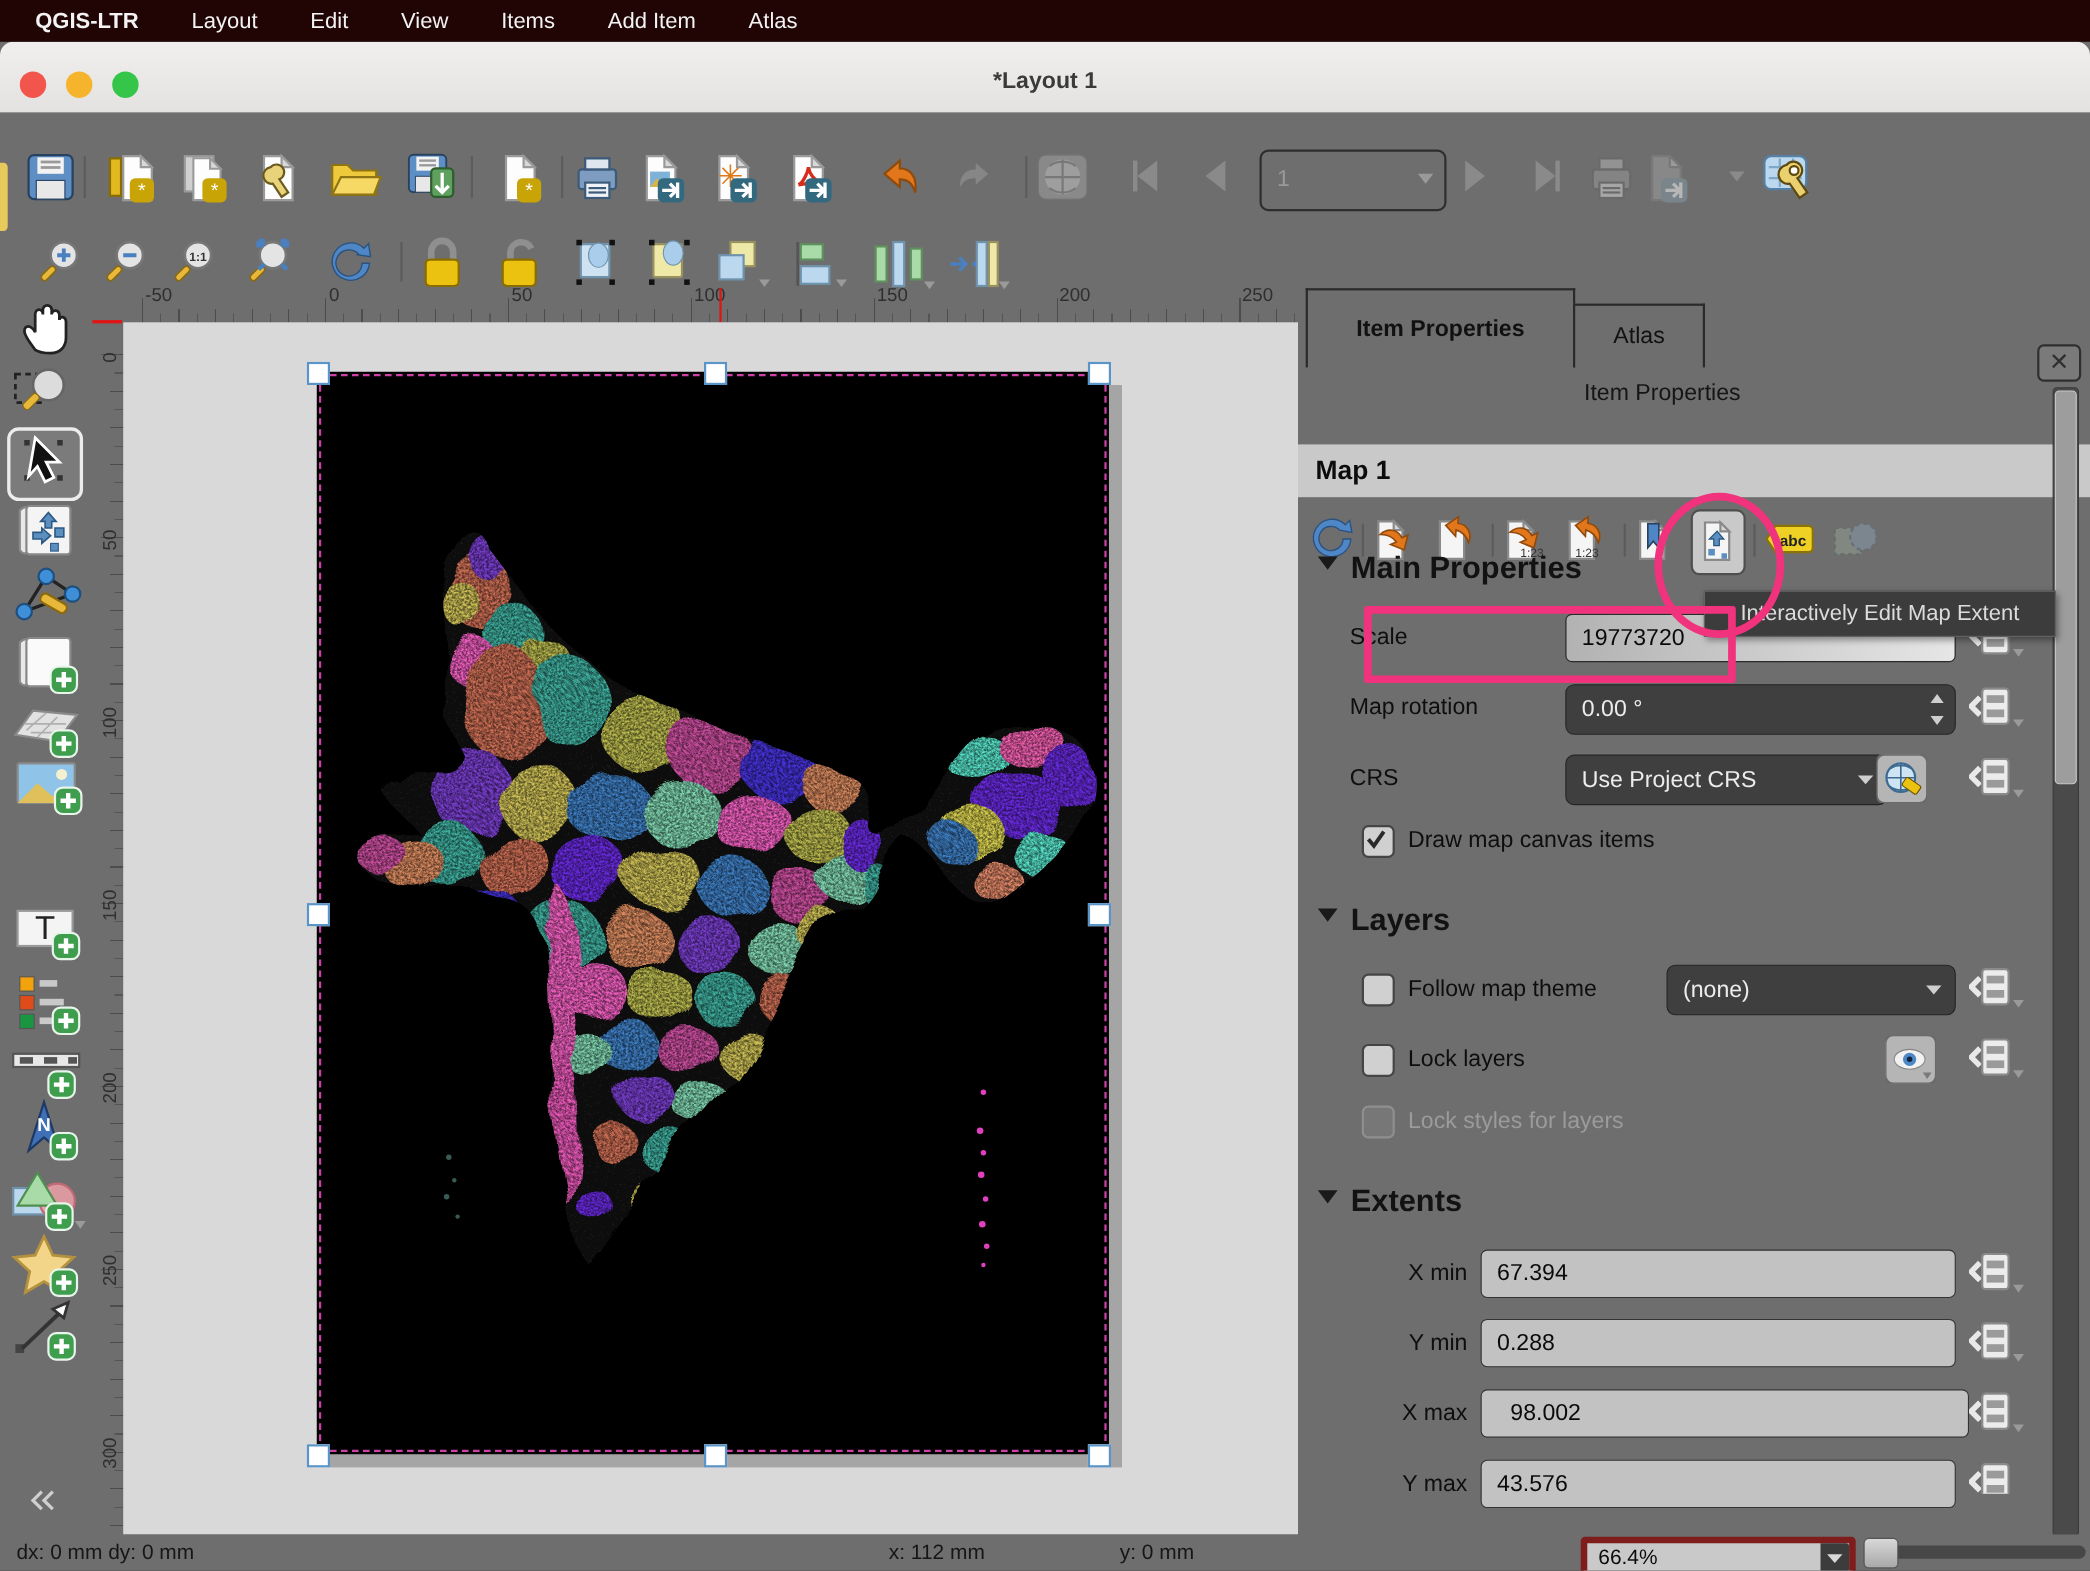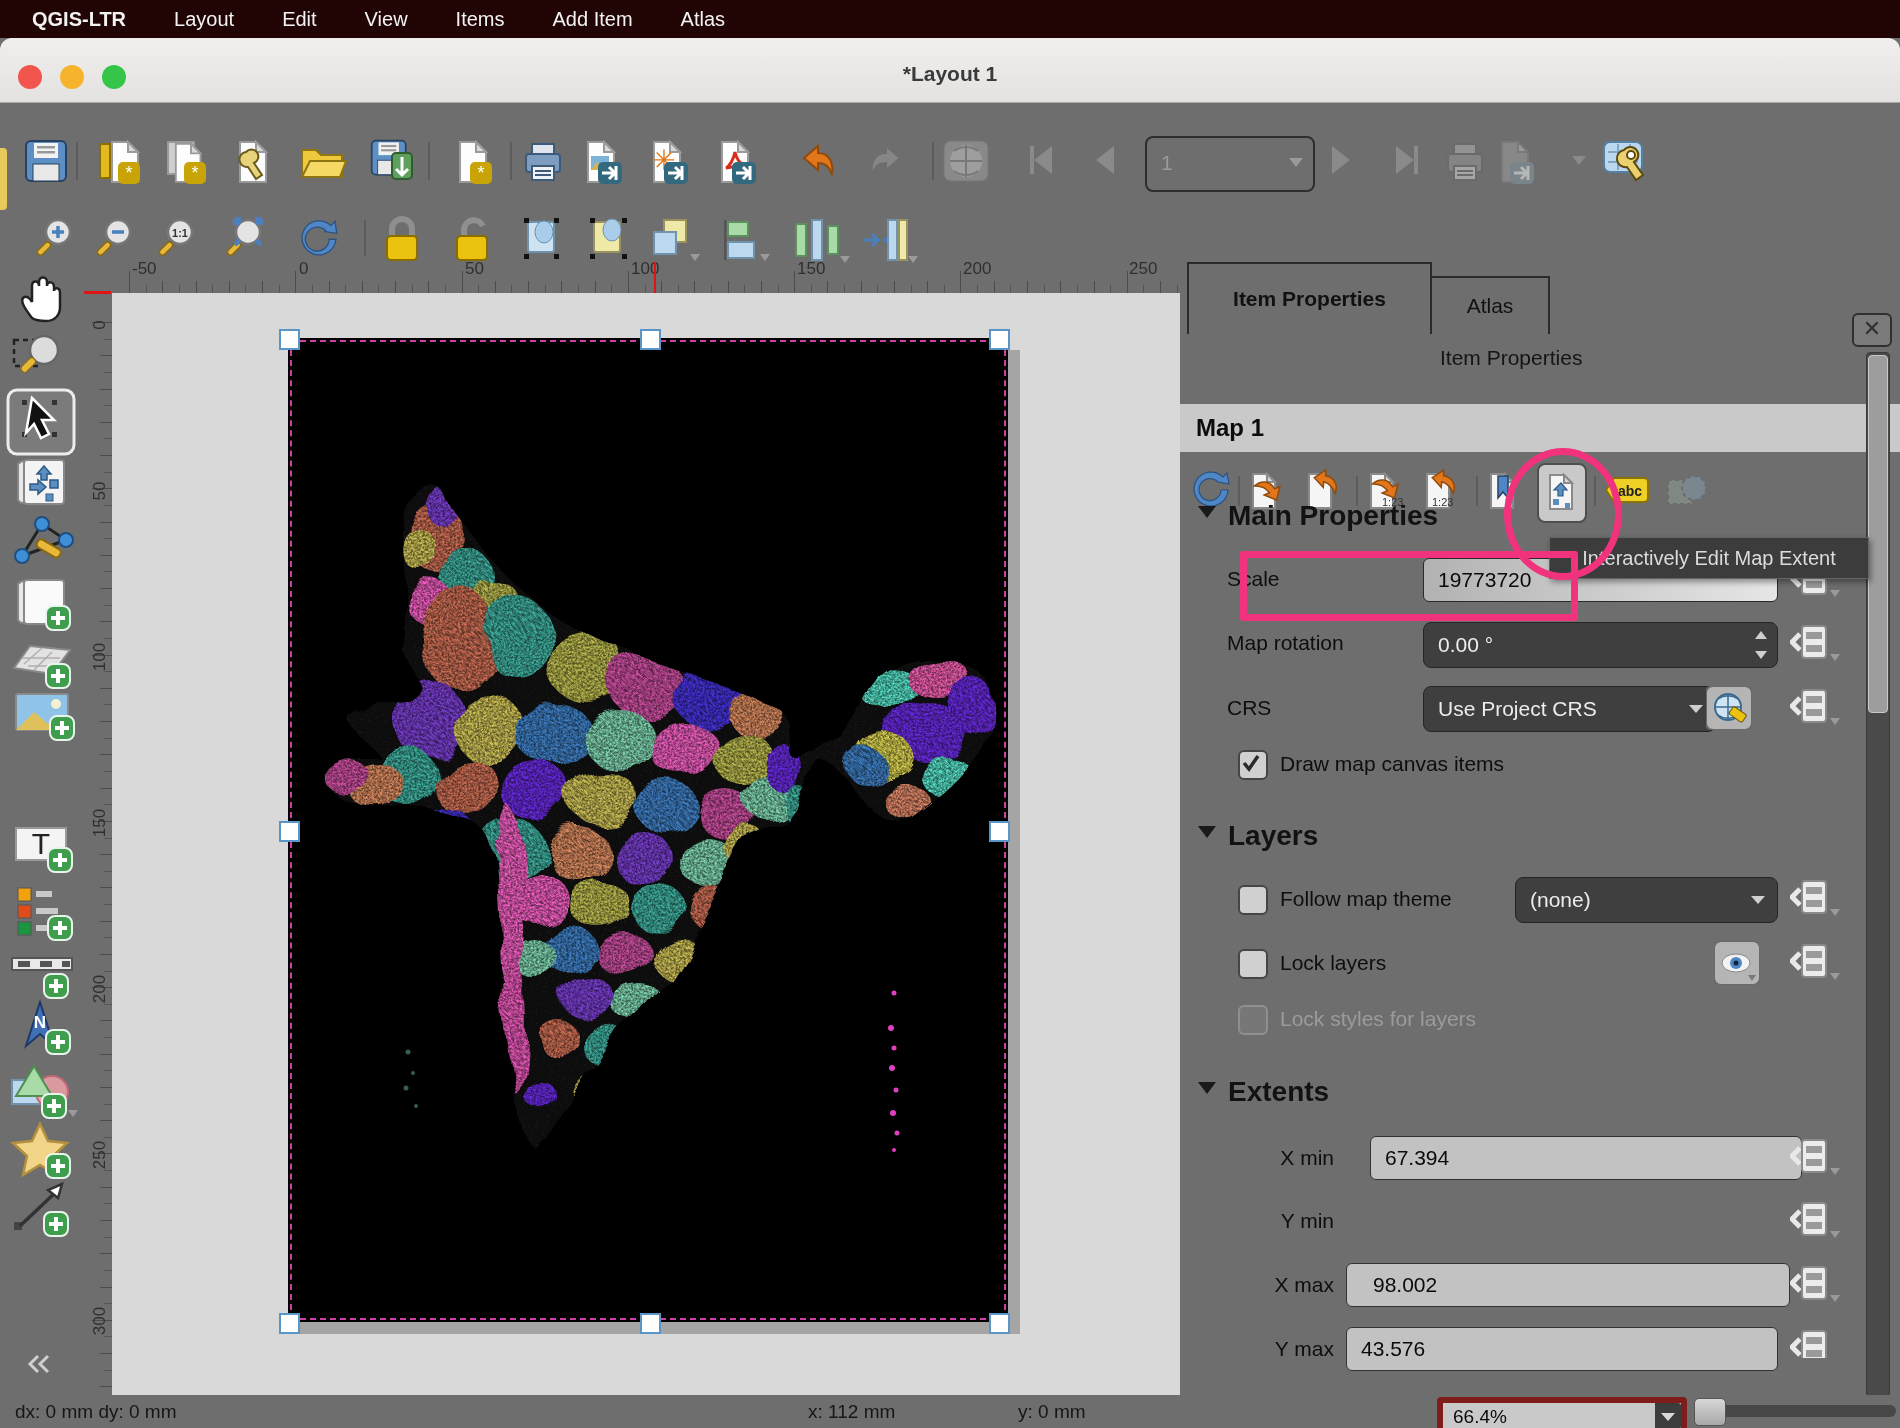--- a/index.html
+++ b/index.html
@@ -701,22 +701,23 @@
         <path d="M34,34 l8,0 -4,6 z" fill="#7a7a7a"></path>
       </svg>
 
     <div class="abs chk dis" style="left:58px;top:747px;"></div>
     <div class="abs row-label dis" style="left:100px;top:749px;">Lock styles for layers</div>
 
     <div class="abs sec-arrow" style="left:18px;top:824px;"></div>
     <div class="abs sec-h" style="left:48px;top:818px;">Extents</div>
 
     <div class="abs row-label" style="left:62px;top:888px;width:92px;text-align:right;">X min</div>
-    <div class="abs field-flat" style="left:166px;top:878px;width:416px;height:42px;line-height:42px;padding-left:14px;margin-left:24px;">67.394</div>
+    <div class="abs field-flat" style="left:166px;top:878px;width:416px;height:42px;line-height:42px;padding-left:14px;">67.394</div>
     <div class="abs row-label" style="left:62px;top:951px;width:92px;text-align:right;">Y min</div>
+    <div class="abs field-flat" style="left:166px;top:941px;width:416px;height:42px;line-height:42px;padding-left:14px;">0.288</div>
     <div class="abs row-label" style="left:62px;top:1015px;width:92px;text-align:right;">X max</div>
     <div class="abs field-flat" style="left:166px;top:1005px;width:416px;height:42px;line-height:42px;padding-left:26px;">98.002</div>
     <div class="abs row-label" style="left:62px;top:1079px;width:92px;text-align:right;">Y max</div>
     <div class="abs field-flat" style="left:166px;top:1069px;width:416px;height:42px;line-height:42px;padding-left:14px;">43.576</div>
 
     <svg class="abs" style="left:610px;top:300px;" width="60" height="800">
       <defs>
         <g id="ovr">
             <path d="M10,8 l-8,8 8,8" fill="none" stroke="#e8e8e8" stroke-width="5"></path>
             <rect x="12" y="0" width="24" height="32" rx="3" fill="#ececec" stroke="#8a8a8a" stroke-width="2"></rect>

